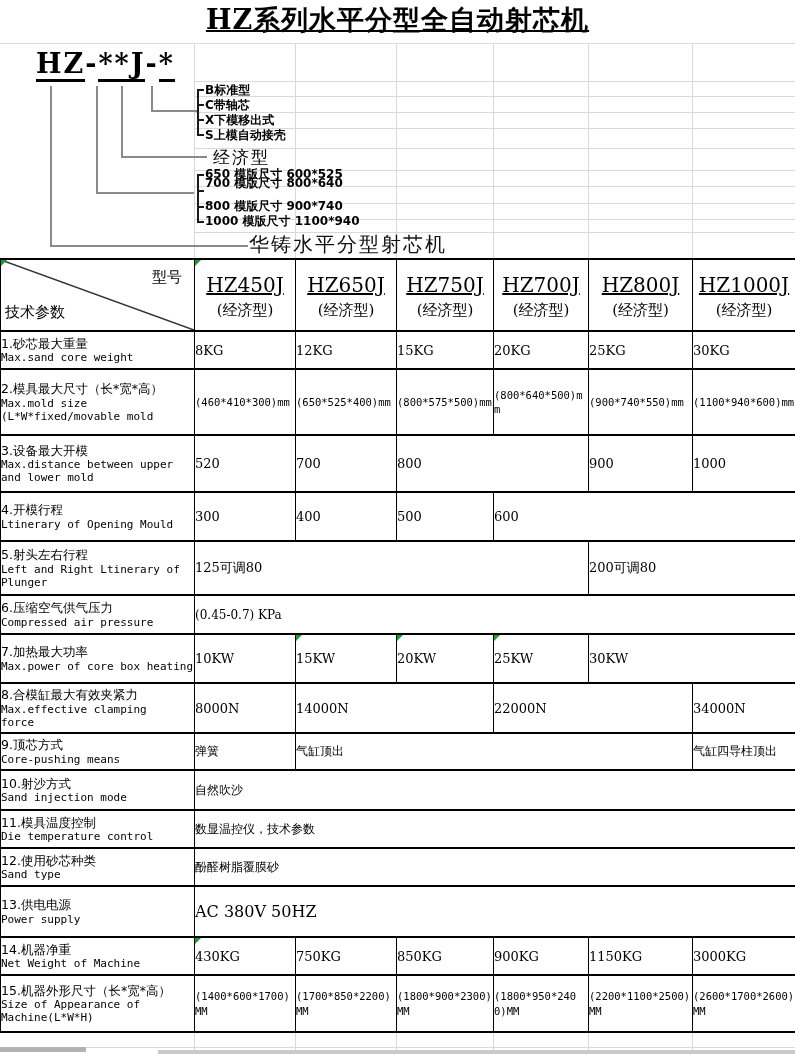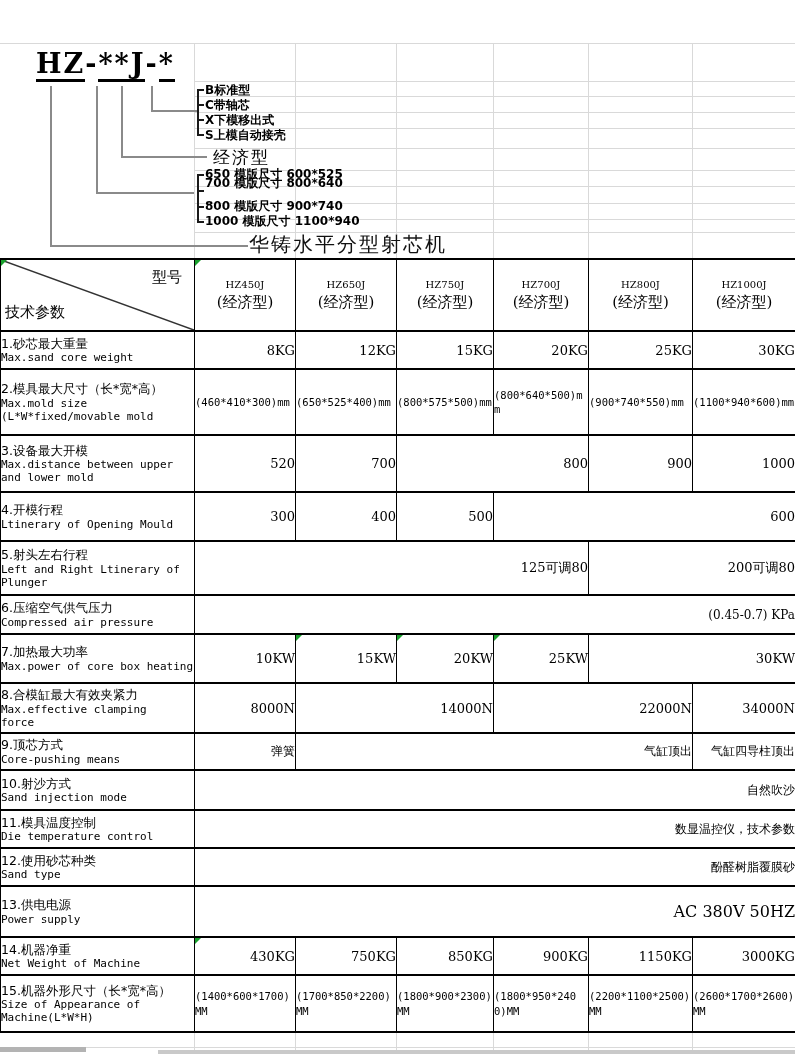--- a/index.html
+++ b/index.html
@@ -31,25 +31,25 @@
   
   table.spec{position:absolute;left:0;top:258px;width:795px;border-collapse:collapse;
              table-layout:fixed;background:#fff;}
   table.spec td{border-left:1px solid #000;border-right:1px solid #000;
                 border-top:2px solid #000;border-bottom:2px solid #000;
                 position:relative;padding:0;vertical-align:middle;overflow:hidden;}
   td.lbl{text-align:left;padding:1px 2px 1px 3px;}
   td.lbl .cn{font-size:12.5px;line-height:1.25;font-family:"DejaVu Sans","Liberation Sans",sans-serif;}
   td.lbl .en{font-size:11px;line-height:1.2;white-space:pre-line;
              font-family:"DejaVu Sans Mono","Liberation Mono",monospace;}
-  td.val{text-align:right;font-size:13px;}
+  td.val{text-align:left;font-size:13px;}
   td.val-sm{text-align:left;font-size:10.5px;padding:1px 1px 1px 3px;word-break:break-all;line-height:1.35;
             font-family:"DejaVu Sans Mono","Liberation Mono",monospace;}
   td.model{text-align:center;}
-  td.model .mname{font-size:10px;line-height:1.6;}
+  td.model .mname{font-size:20px;line-height:1.6;text-decoration:underline;}
   td.model .msub{font-size:15px;line-height:1.3;}
   td.corner .tr-lab{position:absolute;top:8px;right:12px;font-size:15px;margin-left:16px;}
   td.corner .bl-lab{position:absolute;bottom:8px;left:4px;font-size:15px;}
   td.corner svg{position:absolute;left:0;top:0;width:100%;height:100%;}
   .flag{position:absolute;top:0;left:0;width:0;height:0;
         border-top:6px solid #18a02c;border-right:6px solid transparent;}
   td.green-edge{border-right:2px solid #3fae49;}
 </style>
 </head>
 <body>
@@ -74,20 +74,21 @@
     <div class="gl" style="left: 194px; top: 203px; width: 601px; height: 1px;"></div>
     <div class="gl" style="left: 194px; top: 186px; width: 601px; height: 1px;"></div>
     <div class="gl" style="left: 194px; top: 170px; width: 601px; height: 1px;"></div>
     <div class="gl" style="left: 194px; top: 148px; width: 601px; height: 1px;"></div>
     <div class="gl" style="left: 194px; top: 128px; width: 601px; height: 1px;"></div>
     <div class="gl" style="left: 194px; top: 112px; width: 601px; height: 1px;"></div>
     <div class="gl" style="left: 194px; top: 96px; width: 601px; height: 1px;"></div>
     <div class="gl" style="left: 194px; top: 81px; width: 601px; height: 1px;"></div>
     <div class="gl" style="left: 0px; top: 43px; width: 795px; height: 1px;"></div>
 
+  <div class="title">HZ系列水平分型全自动射芯机</div>
 
   <div class="code"><span class="u">HZ</span><span>-</span><span class="u">**</span><span class="u">J</span><span>-</span><span class="u">*</span></div>
 
   <div class="ln" style="left:50px;top:86px;width:2px;height:161px;"></div>
   <div class="ln" style="left:50px;top:245px;width:198px;height:2px;"></div>
   <div class="ln" style="left:96px;top:86px;width:2px;height:108px;"></div>
   <div class="ln" style="left:96px;top:192px;width:98px;height:2px;"></div>
   <div class="ln" style="left:121px;top:86px;width:2px;height:72px;"></div>
   <div class="ln" style="left:121px;top:156px;width:86px;height:2px;"></div>
   <div class="ln" style="left:151px;top:86px;width:2px;height:26px;"></div>

